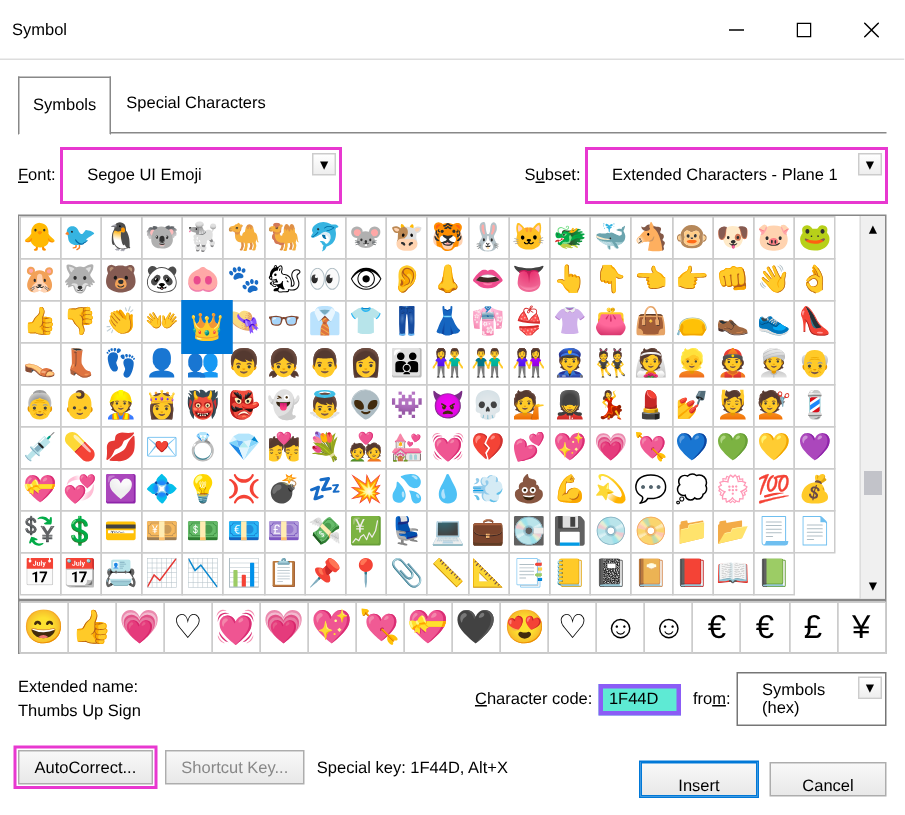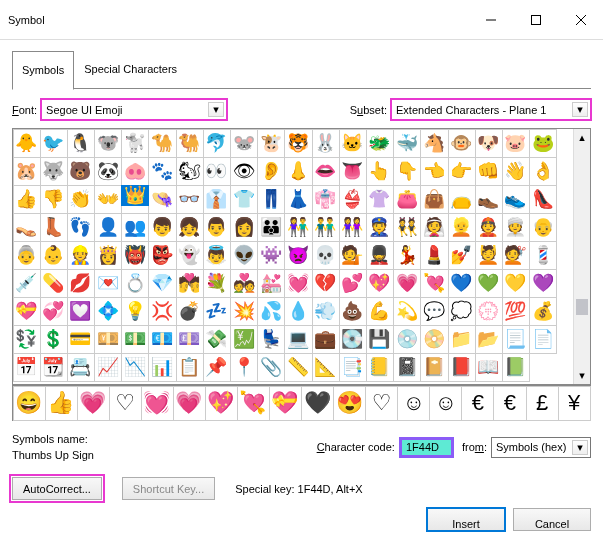--- a/index.html
+++ b/index.html
@@ -9,37 +9,37 @@
 .winbtns{display:flex}
 .winbtn{width:45px;height:29px;display:flex;align-items:center;justify-content:center}
 .winbtn svg{width:10px;height:10px}
 .content{padding:8px 12px 12px}
 .tabs{display:flex;border-bottom:1px solid #888;margin-bottom:10px;margin-top:2px}
 .tab{padding:12px 9px;border:1px solid #888;border-bottom:none;position:relative;cursor:default}
 .tab.active{background:#fff;top:1px;border-bottom:1px solid #fff;margin-bottom:-1px}
 .tab:not(.active){border:1px solid transparent;color:#000}
 .row{display:flex;align-items:center;gap:4px;margin-bottom:8px}
 .lbl u{text-decoration:underline}
-.sel{border:1px solid #767676;height:21px;display:flex;align-items:center;padding:0 4px;background:#fff;position:relative}
+.sel{border:1px solid #767676;height:36px;display:flex;align-items:center;padding:0 16px;background:#fff;position:relative}
 .sel .arrow{position:absolute;right:2px;top:2px;width:16px;height:15px;display:flex;align-items:center;justify-content:center;border:1px solid #ccc;background:linear-gradient(#fff,#eee)}
 .hl-pink{outline:2px solid #e838d0;outline-offset:-1px}
 .gridwrap{border:1px solid #888;position:relative;height:257px;display:flex}
 .grid{flex:1;display:grid;grid-template-columns:repeat(20,27.2px);grid-auto-rows:28px;overflow:hidden;background:#fff}
 .cell{border:1px solid #ccc;margin:-0.5px;display:flex;align-items:center;justify-content:center;font-size:18px;line-height:1;font-family:"Segoe UI Emoji","Segoe UI Symbol",sans-serif;cursor:default}
 .cell.sel{background:#0078d7;color:#fff;border:1px solid #0078d7}
 .scrollbar{width:17px;background:#f0f0f0;border-left:1px solid #ddd;position:relative}
 .scrollbar .btn{height:17px;background:#f0f0f0;display:flex;align-items:center;justify-content:center}
 .scrollbar .thumb{position:absolute;left:2px;right:2px;top:170px;height:16px;background:#c2c3c9}
 .section-lbl{margin:10px 0 4px}
 .recent{display:flex;border:1px solid #888}
 .recent .cell{width:35.5px;height:35px;font-size:22px}
 .meta{margin-top:12px}
 .metarow{display:flex;align-items:center;margin-bottom:6px}
 .input{border:3px solid #8b5cf6;height:21px;padding:0 4px;display:flex;align-items:center;background:#5eead4}
-.btnrow{display:flex;align-items:center;gap:20px;margin-top:16px}
+.btnrow{display:flex;align-items:center;gap:8px;margin-top:16px}
 .pushbtn{border:1px solid #adadad;background:linear-gradient(#f8f8f8,#e8e8e8);height:23px;padding:0 10px;display:flex;align-items:center;cursor:default}
 .pushbtn.disabled{color:#888}
 .pushbtn.hl{outline:2px solid #e838d0;outline-offset:1px}
 .footer{position:absolute;bottom:12px;right:12px;display:flex;gap:8px}
 .footbtn{width:78px;height:23px;border:1px solid #adadad;display:flex;align-items:flex-end;justify-content:center;background:linear-gradient(#f8f8f8,#e8e8e8)}
 .footbtn.primary{border:1px solid #0078d7;outline:1px solid #0078d7}
 </style>
 </head>
 <body>
 
@@ -290,21 +290,21 @@
       <div class="cell">☺</div>
       <div class="cell">€</div>
       <div class="cell">€</div>
       <div class="cell">£</div>
       <div class="cell">¥</div>
     </div>
 
  <div class="meta">
   <div class="metarow">
    <div style="flex:0 0 200px">
-    <div>Symbols name:</div>
+    <div>Extended name:</div>
     <div style="margin-top:4px">Thumbs Up Sign</div>
    </div>
    <div style="flex:1"></div>
    <span><u>C</u>haracter code:</span>
    <div class="input" style="width:55px;margin:0 8px 0 4px">
           <span>1F44D</span>
         </div>
    <span>fro<u>m</u>:</span>
    <div class="sel" style="width:100px;margin-left:4px">
     <span>Symbols (hex)</span>

